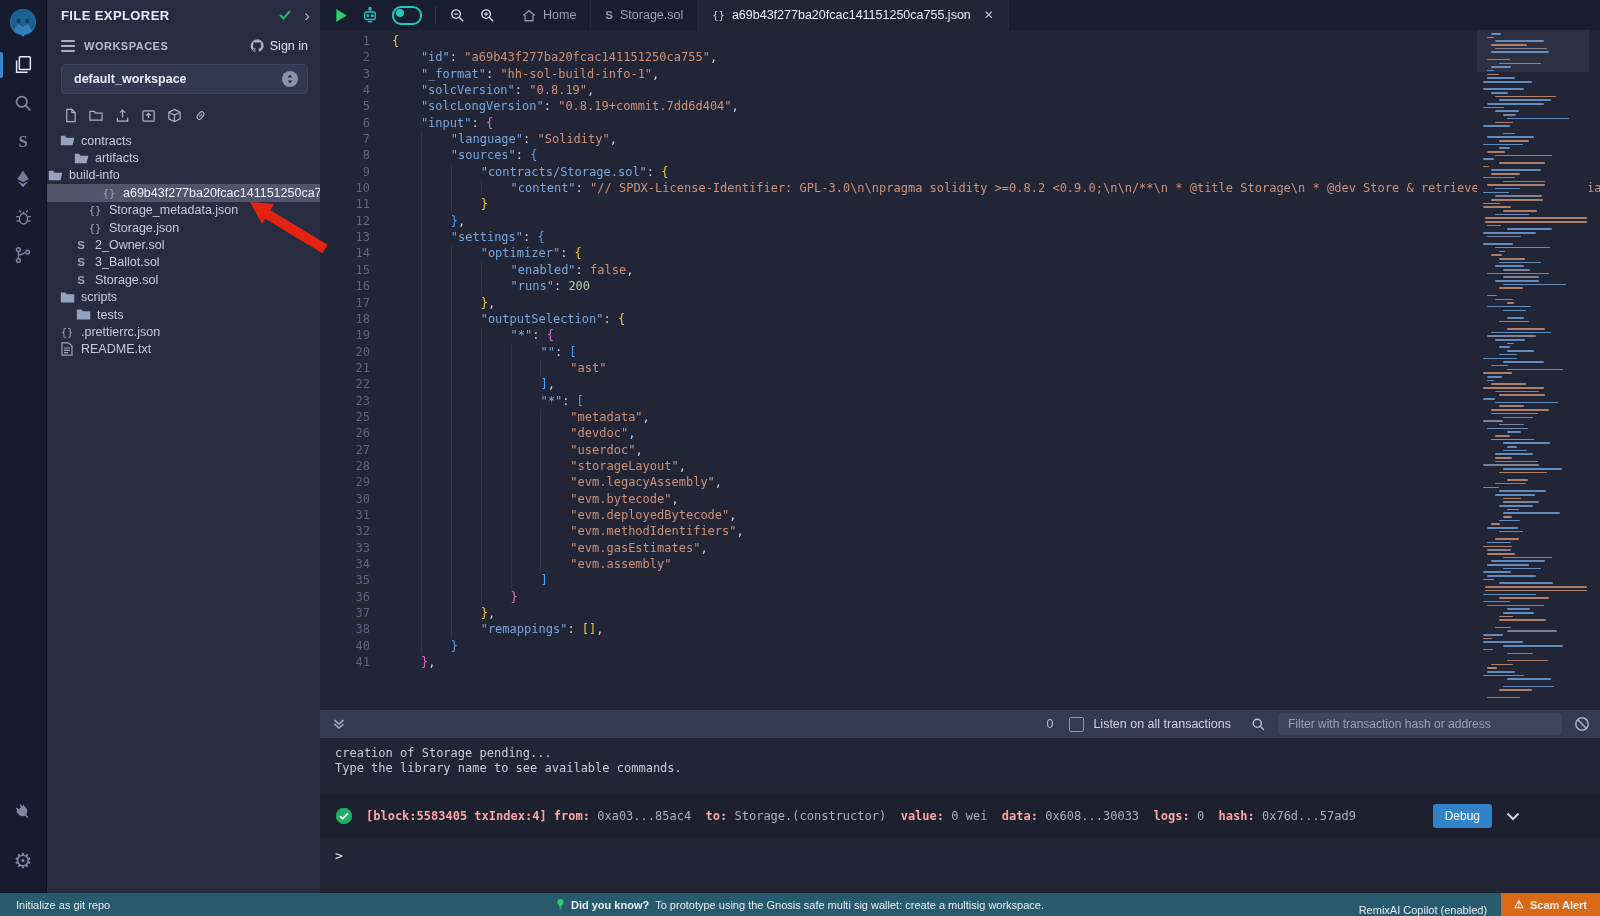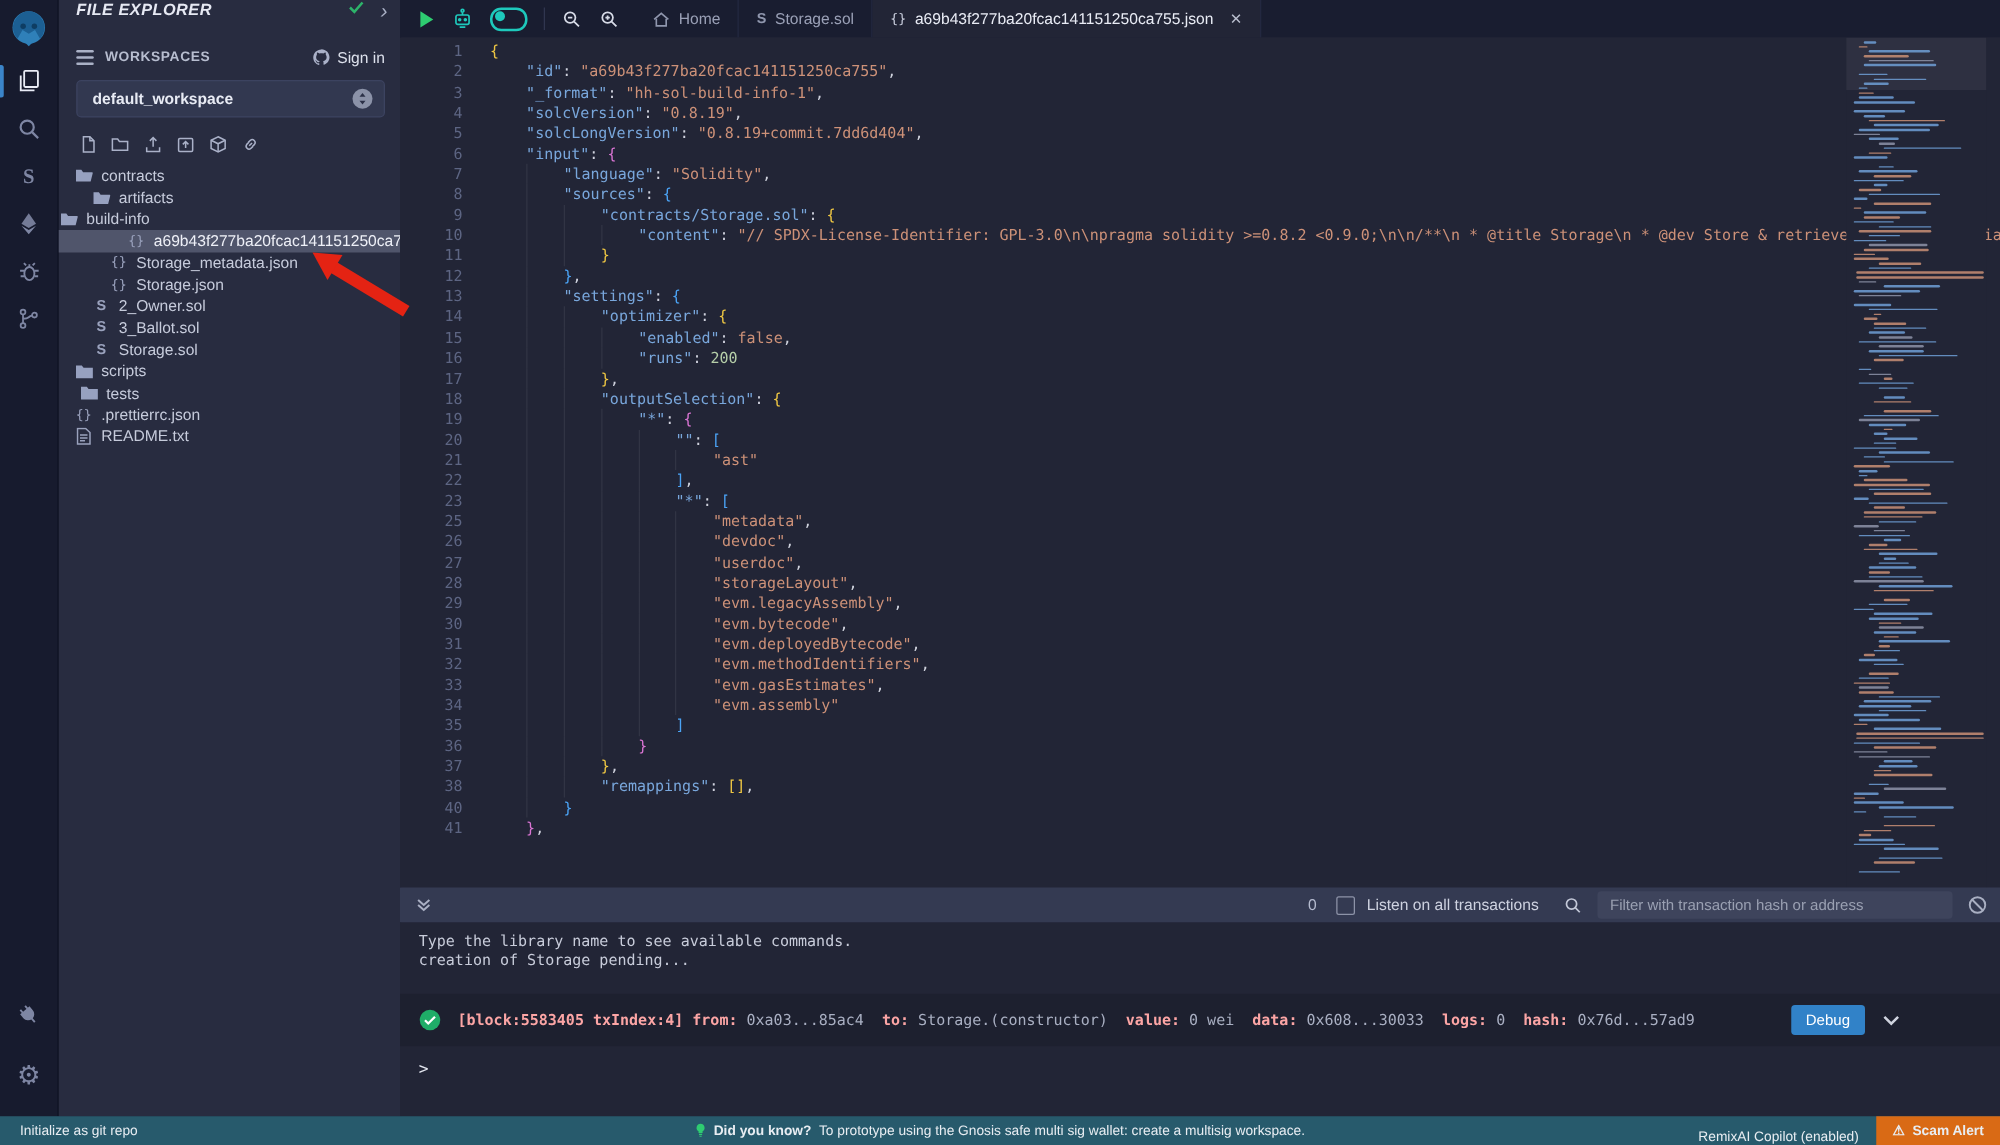--- a/index.html
+++ b/index.html
@@ -9,21 +9,21 @@
   .activity-bar{position:absolute;left:0;top:0;width:46px;height:893px;background:#171b2e;border-right:1px solid #0d1020;}
   .logo{width:46px;height:46px;display:flex;align-items:center;justify-content:center;}
   .act-list{display:flex;flex-direction:column;align-items:center;}
   .act-icon{position:relative;width:46px;height:38px;display:flex;align-items:center;justify-content:center;color:#7e86a3;cursor:pointer;}
   .act-icon.active{color:#e9ecf6;}
   .act-icon.active::before{content:"";position:absolute;left:0;top:6px;bottom:6px;width:3px;background:#3b85c9;border-radius:0 2px 2px 0;}
   .act-bottom{position:absolute;bottom:14px;left:0;width:46px;display:flex;flex-direction:column;align-items:center;gap:10px;}
   .glyph-gear{font-size:21px;color:#7e86a3;line-height:1;}
   
   .side-panel{position:absolute;left:47px;top:0;width:273px;height:893px;background:#282c40;color:#c6cbdb;border-right:1px solid #171a2b;}
-  .fp-head{display:flex;height:30px;padding:0 10px 0 14px;font-style:italic;}
+  .fp-head{display:flex;align-items:center;height:30px;padding:0 10px 0 14px;}
   .fp-title{font-size:13px;font-weight:700;letter-spacing:.4px;color:#e6e9f3;flex:1;}
   .fp-chev{color:#aab1c6;font-size:17px;line-height:1;margin-left:12px;cursor:pointer;}
   .ws-row{display:flex;align-items:center;padding:8px 12px 6px 14px;gap:9px;}
   .hamburger{display:flex;flex-direction:column;gap:3px;cursor:pointer;}
   .hamburger i{display:block;width:14px;height:2px;background:#aab1c6;border-radius:1px;}
   .ws-label{font-size:11px;font-weight:700;letter-spacing:.5px;color:#b7bdcf;flex:1;}
   .signin{display:flex;align-items:center;gap:5px;font-size:12.5px;color:#dde1ec;cursor:pointer;}
   .ws-select{display:flex;align-items:center;margin:4px 12px 10px 14px;height:28px;background:#323850;border:1px solid #3c4360;border-radius:4px;padding:0 8px 0 12px;cursor:pointer;}
   .ws-name{flex:1;font-size:12.5px;font-weight:700;color:#e8ebf4;}
   .file-actions{display:flex;gap:8px;padding:2px 12px 8px 14px;color:#aab1c8;}
@@ -278,21 +278,21 @@
           <span>Storage.sol</span>
         </div>
         <div class="tree-item" style="padding-left: 12px;">
           <span class="tico">
             <svg width="15" height="13" viewBox="0 0 16 14" fill="#97a1c0">
               <path d="M.8 1.5h5l1.5 2h8v9H.8z"></path>
             </svg>
           </span>
           <span>scripts</span>
         </div>
-        <div class="tree-item" style="padding-left: 16px;">
+        <div class="tree-item" style="padding-left: 28px;">
           <span class="tico">
             <svg width="15" height="13" viewBox="0 0 16 14" fill="#97a1c0">
               <path d="M.8 1.5h5l1.5 2h8v9H.8z"></path>
             </svg>
           </span>
           <span>tests</span>
         </div>
         <div class="tree-item" style="padding-left: 12px;">
           <span class="tico tico-braces">{}</span>
           <span>.prettierrc.json</span>
@@ -729,21 +729,21 @@
       <input class="filter-input" placeholder="Filter with transaction hash or address" style="">
       <span class="th-ban">
           <svg width="16" height="16" viewBox="0 0 16 16" fill="none" stroke="currentColor" stroke-width="1.5">
             <circle cx="8" cy="8" r="6.2"></circle>
             <path d="M3.8 3.8l8.4 8.4"></path>
           </svg>
         </span>
     </div>
 
     <div class="term-body">
-      <div class="term-logs" id="termLogs"><div>Type the library name to see available commands.</div><div>creation of Storage pending...</div></div>
+      <div class="term-logs" id="termLogs"><div>creation of Storage pending...</div><div>Type the library name to see available commands.</div></div>
       <div class="tx-block">
         <span class="tx-check">
           <svg width="18" height="18" viewBox="0 0 18 18">
               <circle cx="9" cy="9" r="8.2" fill="#1fad68"></circle>
               <path d="M5 9.2l2.6 2.6L13 6.4" stroke="#fff" stroke-width="1.8" fill="none"></path>
             </svg>
         </span>
         <span class="tx-text" id="txText"><span class="tb">[block:5583405 txIndex:4] </span><span class="tb">from: </span><span class="tv">0xa03...85ac4  </span><span class="tb">to: </span><span class="tv">Storage.(constructor)  </span><span class="tb">value: </span><span class="tv">0 wei  </span><span class="tb">data: </span><span class="tv">0x608...30033  </span><span class="tb">logs: </span><span class="tv">0  </span><span class="tb">hash: </span><span class="tv">0x76d...57ad9</span></span>
         <button class="debug-btn">Debug</button>
         <span class="tx-chev">

